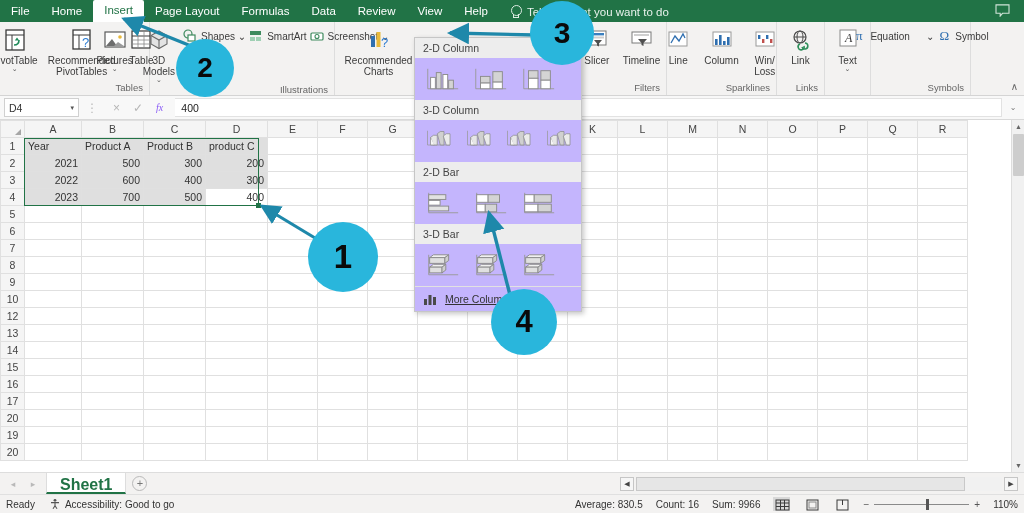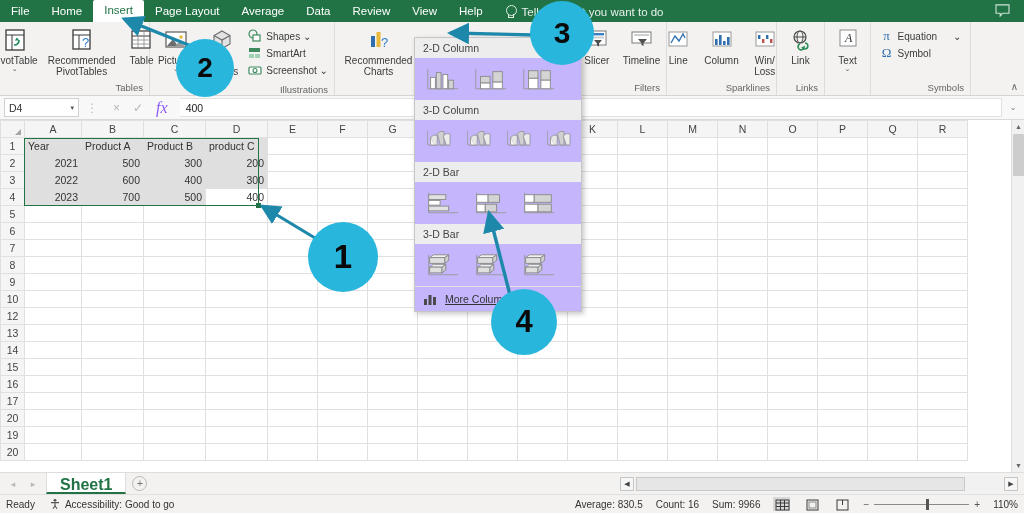--- a/index.html
+++ b/index.html
@@ -36,34 +36,34 @@
   .rgroup { display:flex; flex-direction:column; align-items:center; justify-content:space-between;
             border-right:1px solid #ddd; padding:3px 6px 2px 6px; position:relative; }
   .rgroup:last-child{border-right:none;}
   .rgroup-body { display:flex; align-items:flex-start; gap:2px; flex:1; }
   .rgroup-name { font-size:9.5px; color:#666; text-align:right; width:100%; padding-top:1px; }
   .bigbtn { display:flex; flex-direction:column; align-items:center; width:auto; min-width:40px;
             padding:2px 4px 0 4px; cursor:default; }
   .bigbtn .lbl { font-size:10px; color:#3b3b3b; text-align:center; line-height:11px; margin-top:2px; white-space:pre-line;}
   .bigbtn .caret { font-size:7px; color:#555; line-height:6px;}
   .icn { width:26px; height:26px; position:relative; }
-  .smallcol { display:flex; flex-direction:column; gap:3px; padding-top:4px;}
+  .smallcol { display:flex; flex-direction:row; gap:3px; padding-top:4px;}
   .smallbtn { display:flex; align-items:center; gap:4px; font-size:10px; color:#3b3b3b; cursor:default; white-space:nowrap;}
   .smallbtn .si { width:14px; height:14px; position:relative; display:inline-block;}
   .collapse-ribbon { position:absolute; right:6px; bottom:3px; font-size:10px; color:#666; }
 
   
   .fbar { height:24px; background:#f8f8f8; border-bottom:1px solid #d9d9d9;
           display:flex; align-items:center; padding:0 4px; gap:4px;}
   .namebox { width:75px; height:19px; background:#fff; border:1px solid #d0d0d0;
              display:flex; align-items:center; justify-content:space-between; padding:8px 4px; font-size:10.5px;}
   .namebox .cv { font-size:7px; color:#555;}
   .fsep { color:#bbb; font-size:12px; padding:0 3px;}
   .fbtns { display:flex; gap:13px; padding:0 8px; color:#b6b6b6; font-size:12px; align-items:center;}
-  .fx { font-style:italic; font-family:"Liberation Serif",serif; font-size:16px; color:#8b5cf6;}
+  .fx { font-style:italic; font-family:"Liberation Serif",serif; font-size:10px; color:#8b5cf6;}
   .finput { flex:1; height:19px; background:#fff; border:1px solid #e2e2e2; border-left:none;
             display:flex; align-items:center; padding-left:6px; font-size:10.5px; color:#222;}
   .fdrop { width:14px; text-align:center; color:#777; font-size:8px;}
 
   
   .gridwrap { position:relative; height:352px; background:#fff; overflow:hidden; }
   table.grid { border-collapse:collapse; table-layout:fixed; }
   table.grid td, table.grid th { border:1px solid #e0e0e0; height:17px; font-weight:normal;
         font-size:10.5px; padding:0 3px; overflow:hidden; white-space:nowrap;}
   th.colh { background:#f5f5f5; color:#444; text-align:center; font-size:10.5px; border:1px solid #d6d6d6; height:18px;}
@@ -122,21 +122,21 @@
   svg.arrows { position:absolute; left:0; top:0; width:1024px; height:515px; z-index:55; pointer-events:none;}
 </style>
 </head>
 <body>
 
 <div class="tabbar">
   <div class="tab">File</div>
   <div class="tab">Home</div>
   <div class="tab active">Insert</div>
   <div class="tab">Page Layout</div>
-  <div class="tab">Average</div>
+  <div class="tab">Formulas</div>
   <div class="tab">Data</div>
   <div class="tab">Review</div>
   <div class="tab">View</div>
   <div class="tab">Help</div>
   <div class="tellme">
     <span class="bulb"></span>
     <span>Tell me what you want to do</span>
   </div>
   <svg class="comment-icon" viewBox="0 0 16 14">
     <path d="M1 1h14v9H8l-2.5 3V10H1z" fill="none" stroke="#cfe3d7" stroke-width="1.2"></path>

